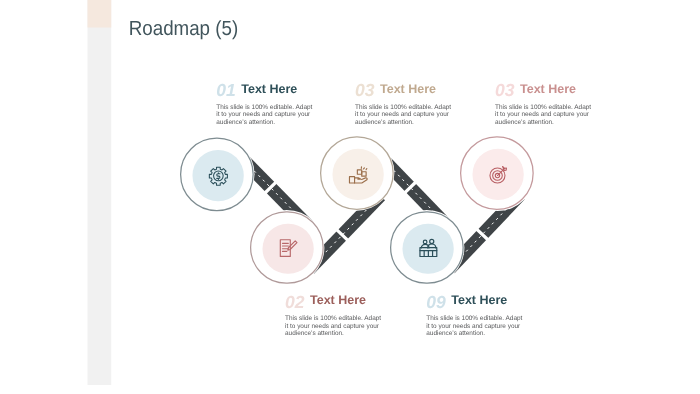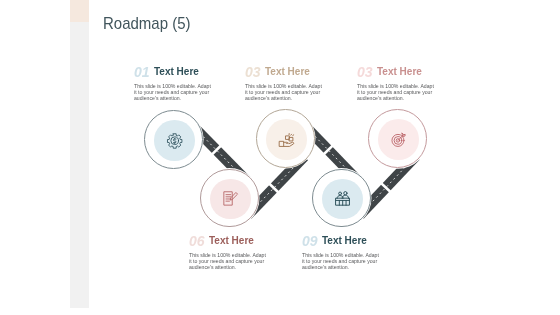--- a/index.html
+++ b/index.html
@@ -9,21 +9,21 @@
         transform:translateZ(0);will-change:transform;}
 
   .strip{position:absolute;left:70px;top:0;width:18.6px;height:315px;background:#f1f1f1;}
   .strip-top{position:absolute;left:70px;top:0;width:18.6px;height:21.7px;background:#f5e8de;}
 
   .title{position:absolute;left:102.5px;top:15.2px;font-size:16.4px;color:#41555c;
          line-height:16.4px;transform:scaleX(.915);transform-origin:left top;white-space:nowrap;}
 
   .road-layer{position:absolute;left:0;top:0;width:560px;height:315px;}
 
-  .tb{position:absolute;width:82px;}
+  .tb{position:absolute;width:82px;margin-left:39px;}
   .head{position:relative;height:14px;}
   .num{position:absolute;left:0;top:0;font-style:italic;font-weight:bold;
        font-size:14px;line-height:14px;letter-spacing:0;}
   .lbl{position:absolute;left:20.5px;top:0;font-weight:bold;font-size:10px;line-height:14px;
        white-space:nowrap;}
   .bodytxt{position:absolute;left:0;top:17.7px;width:80px;font-size:5.15px;line-height:6.2px;
            color:#58595b;letter-spacing:0;}
 
   .circ{position:absolute;width:58.8px;height:58.8px;border-radius:50%;background:#fff;
         box-sizing:border-box;}
@@ -135,21 +135,21 @@
   <div id="blocks">
       <div class="tb" style="left: 134px; top: 65px;">
         <div class="head">
           <span class="num" style="color: rgb(207, 225, 233);">01</span>
           <span class="lbl" style="color: rgb(46, 79, 88); left: 20px;">Text Here</span>
         </div>
         <div class="bodytxt">This slide is 100% editable. Adapt it to your needs and capture your audience’s attention.</div>
       </div>
       <div class="tb" style="left: 189px; top: 234px;">
         <div class="head">
-          <span class="num" style="color: rgb(240, 221, 218);">06</span>
+          <span class="num" style="color: rgb(240, 221, 218);">02</span>
           <span class="lbl" style="color: rgb(156, 95, 91); left: 20px;">Text Here</span>
         </div>
         <div class="bodytxt">This slide is 100% editable. Adapt it to your needs and capture your audience’s attention.</div>
       </div>
       <div class="tb" style="left: 245px; top: 65px;">
         <div class="head">
           <span class="num" style="color: rgb(236, 224, 211);">03</span>
           <span class="lbl" style="color: rgb(192, 169, 143); left: 20px;">Text Here</span>
         </div>
         <div class="bodytxt">This slide is 100% editable. Adapt it to your needs and capture your audience’s attention.</div>

